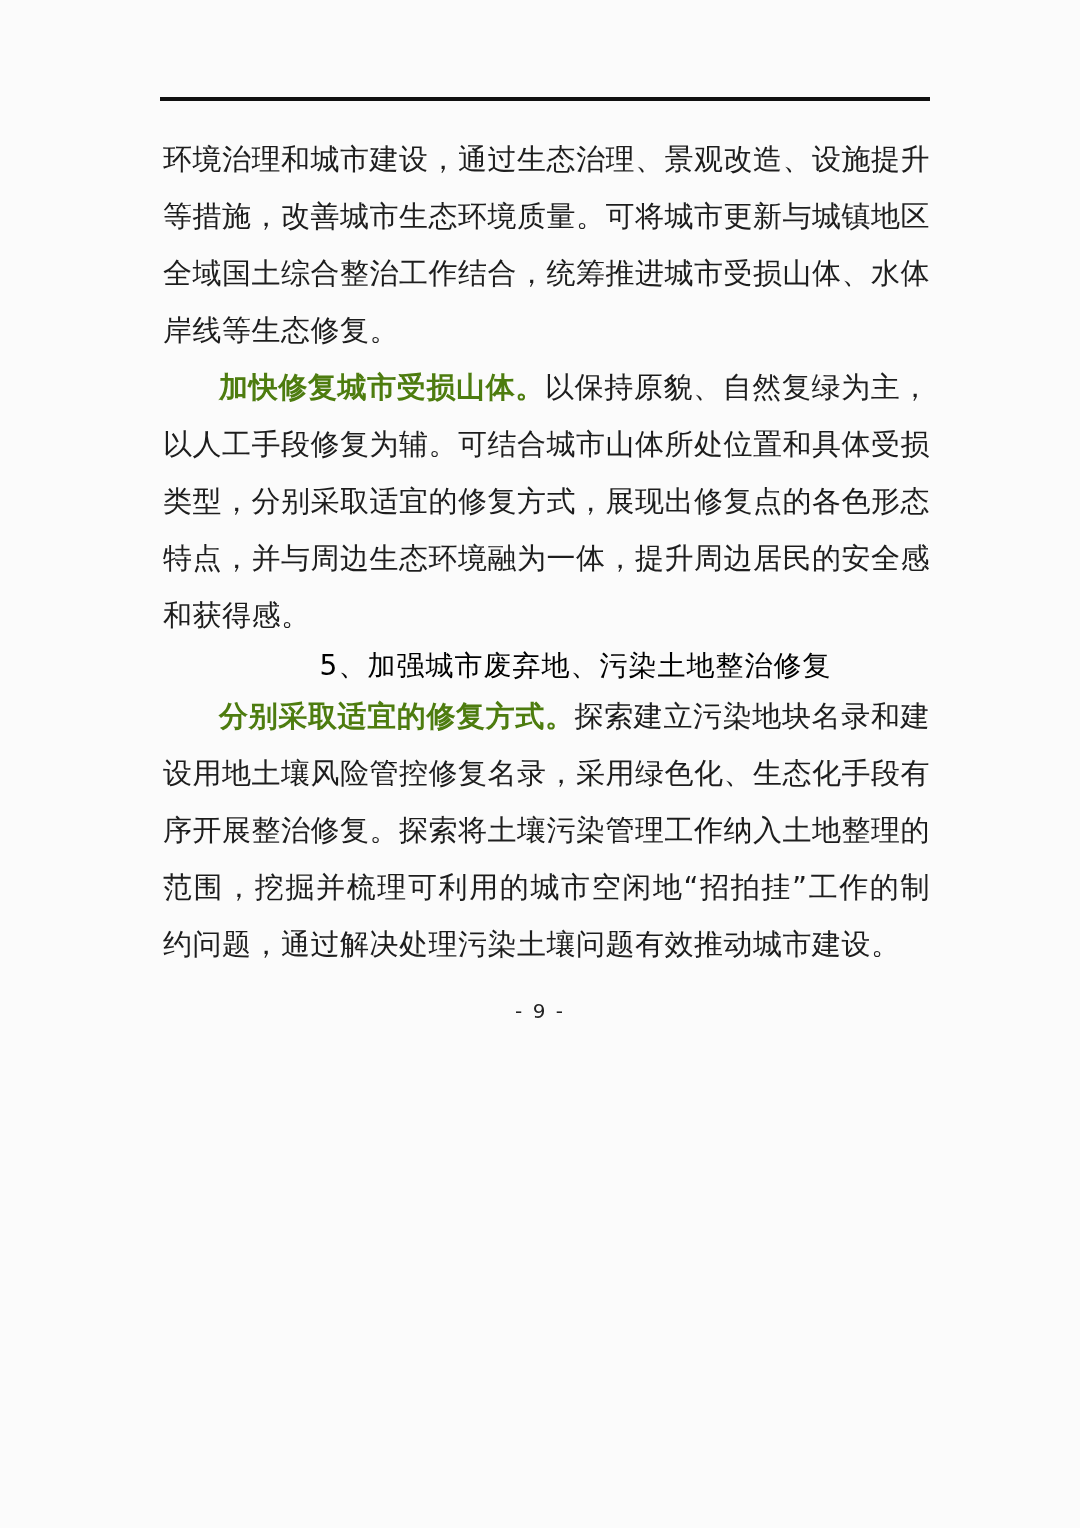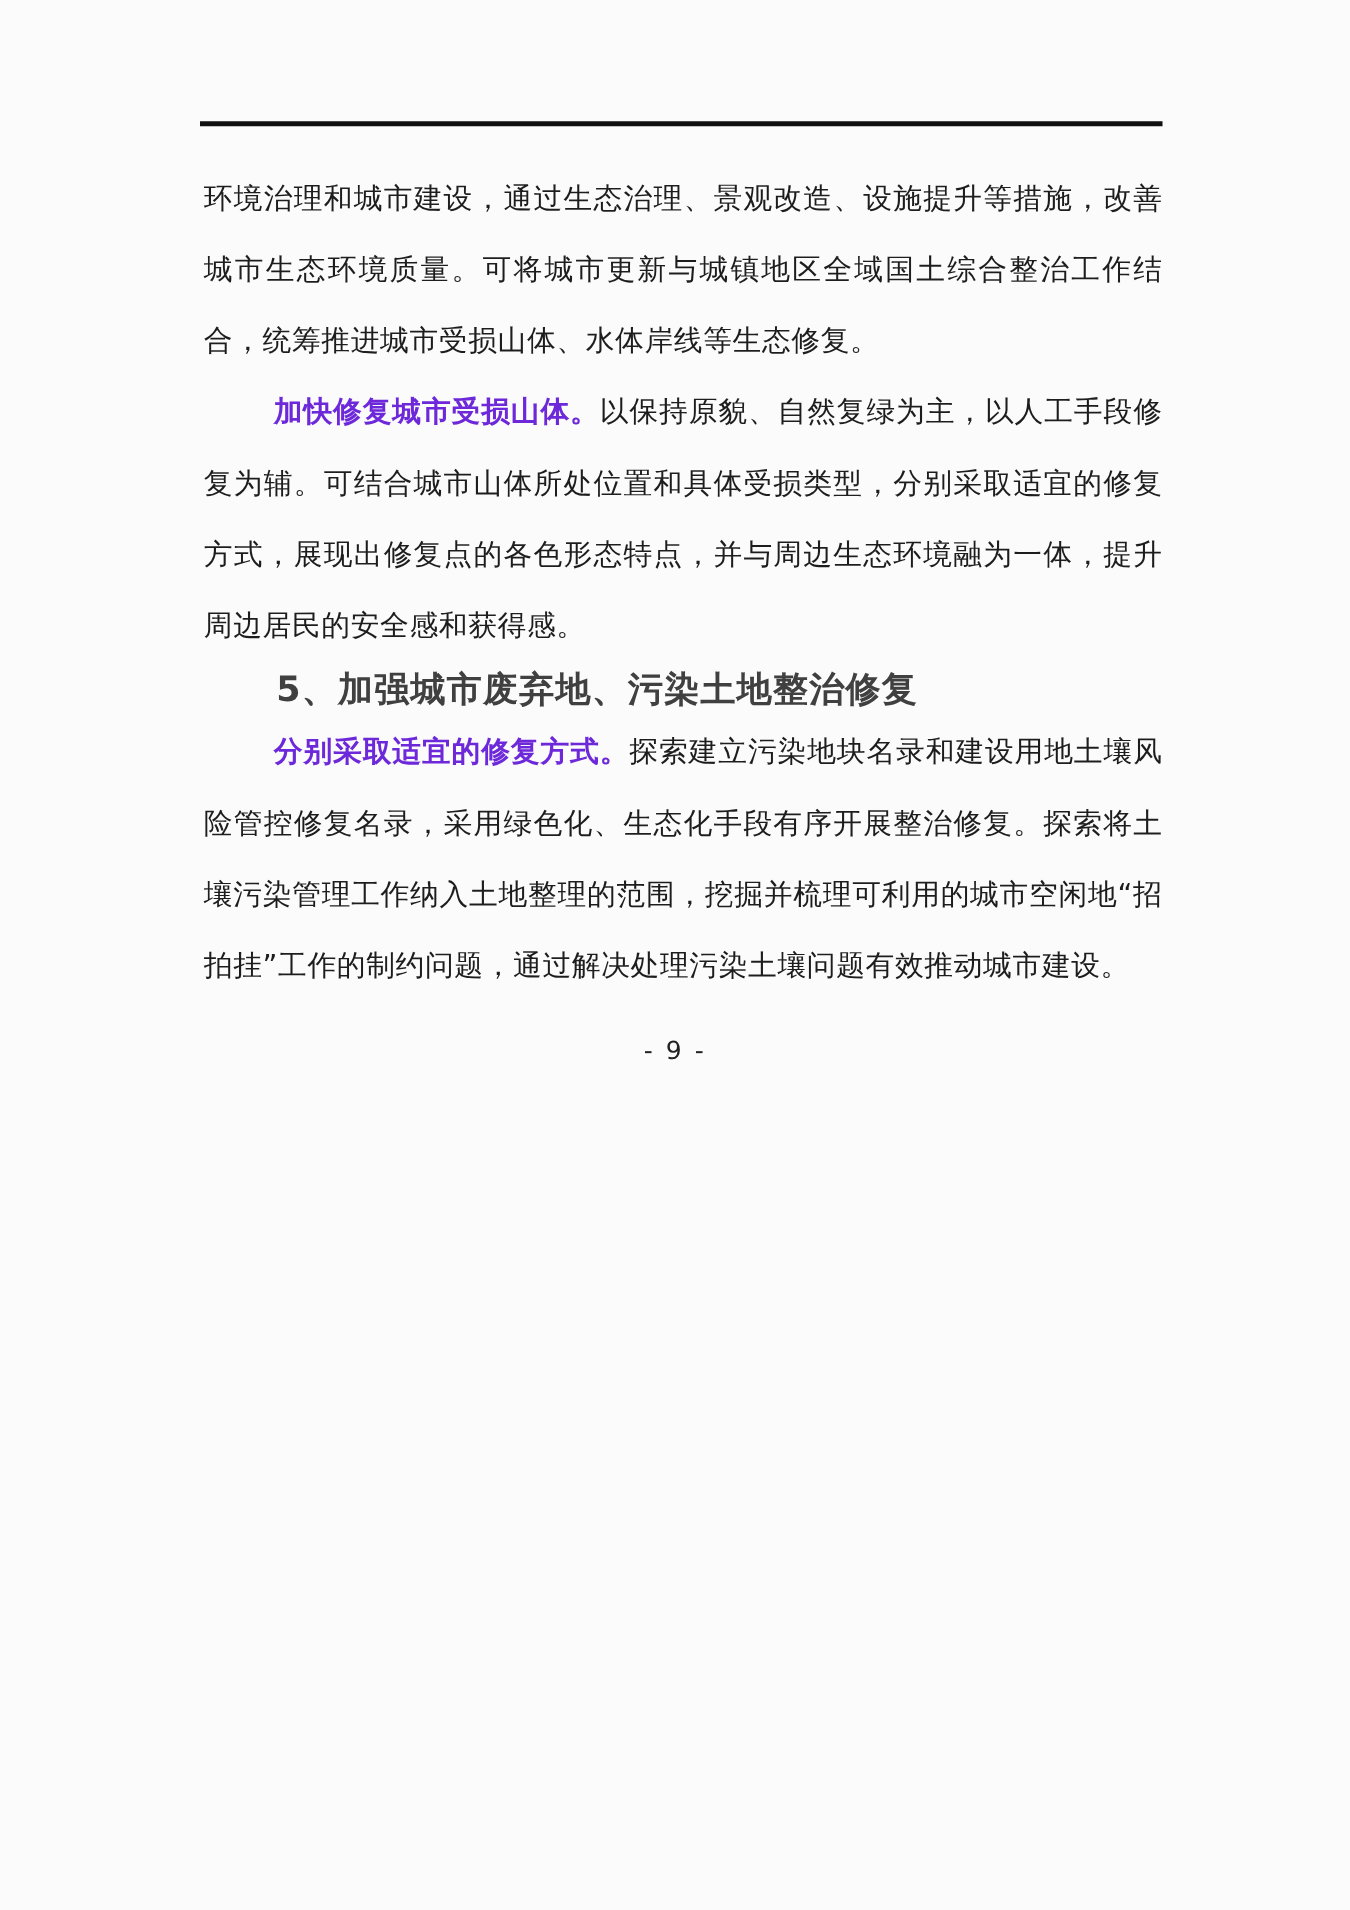--- a/index.html
+++ b/index.html
@@ -23,45 +23,45 @@
     width: 770px;
     height: 4px;
     background: #101010;
   }
   .content {
     margin-left: 163px;
     width: 767px;
   }
   .para {
     margin: 0;
-    font-size: 23px;
+    font-size: 29px;
     line-height: 57px;
     letter-spacing: 0.5px;
     text-align: justify;
     text-justify: inter-ideograph;
   }
   .para.first {
     margin-top: 30px;
   }
   .para.indent {
     text-indent: 56px;
   }
   .para .lead {
     font-weight: 700;
-    color: #6d28d9;
+    color: #4d7c0f;
   }
   .heading {
     margin: 0;
     font-size: 28px;
-    font-weight: 700;
-    color: #404040;
+    font-weight: 400;
+    color: #000000;
     line-height: 44px;
     text-indent: 58px;
     letter-spacing: 1px;
-    text-align: left;
+    text-align: center;
   }
   .heading.h6 {
     margin-top: 10px;
   }
   .page-number {
     margin-top: 26px;
     width: 100%;
     text-align: center;
     font-size: 20px;
     letter-spacing: 2px;

